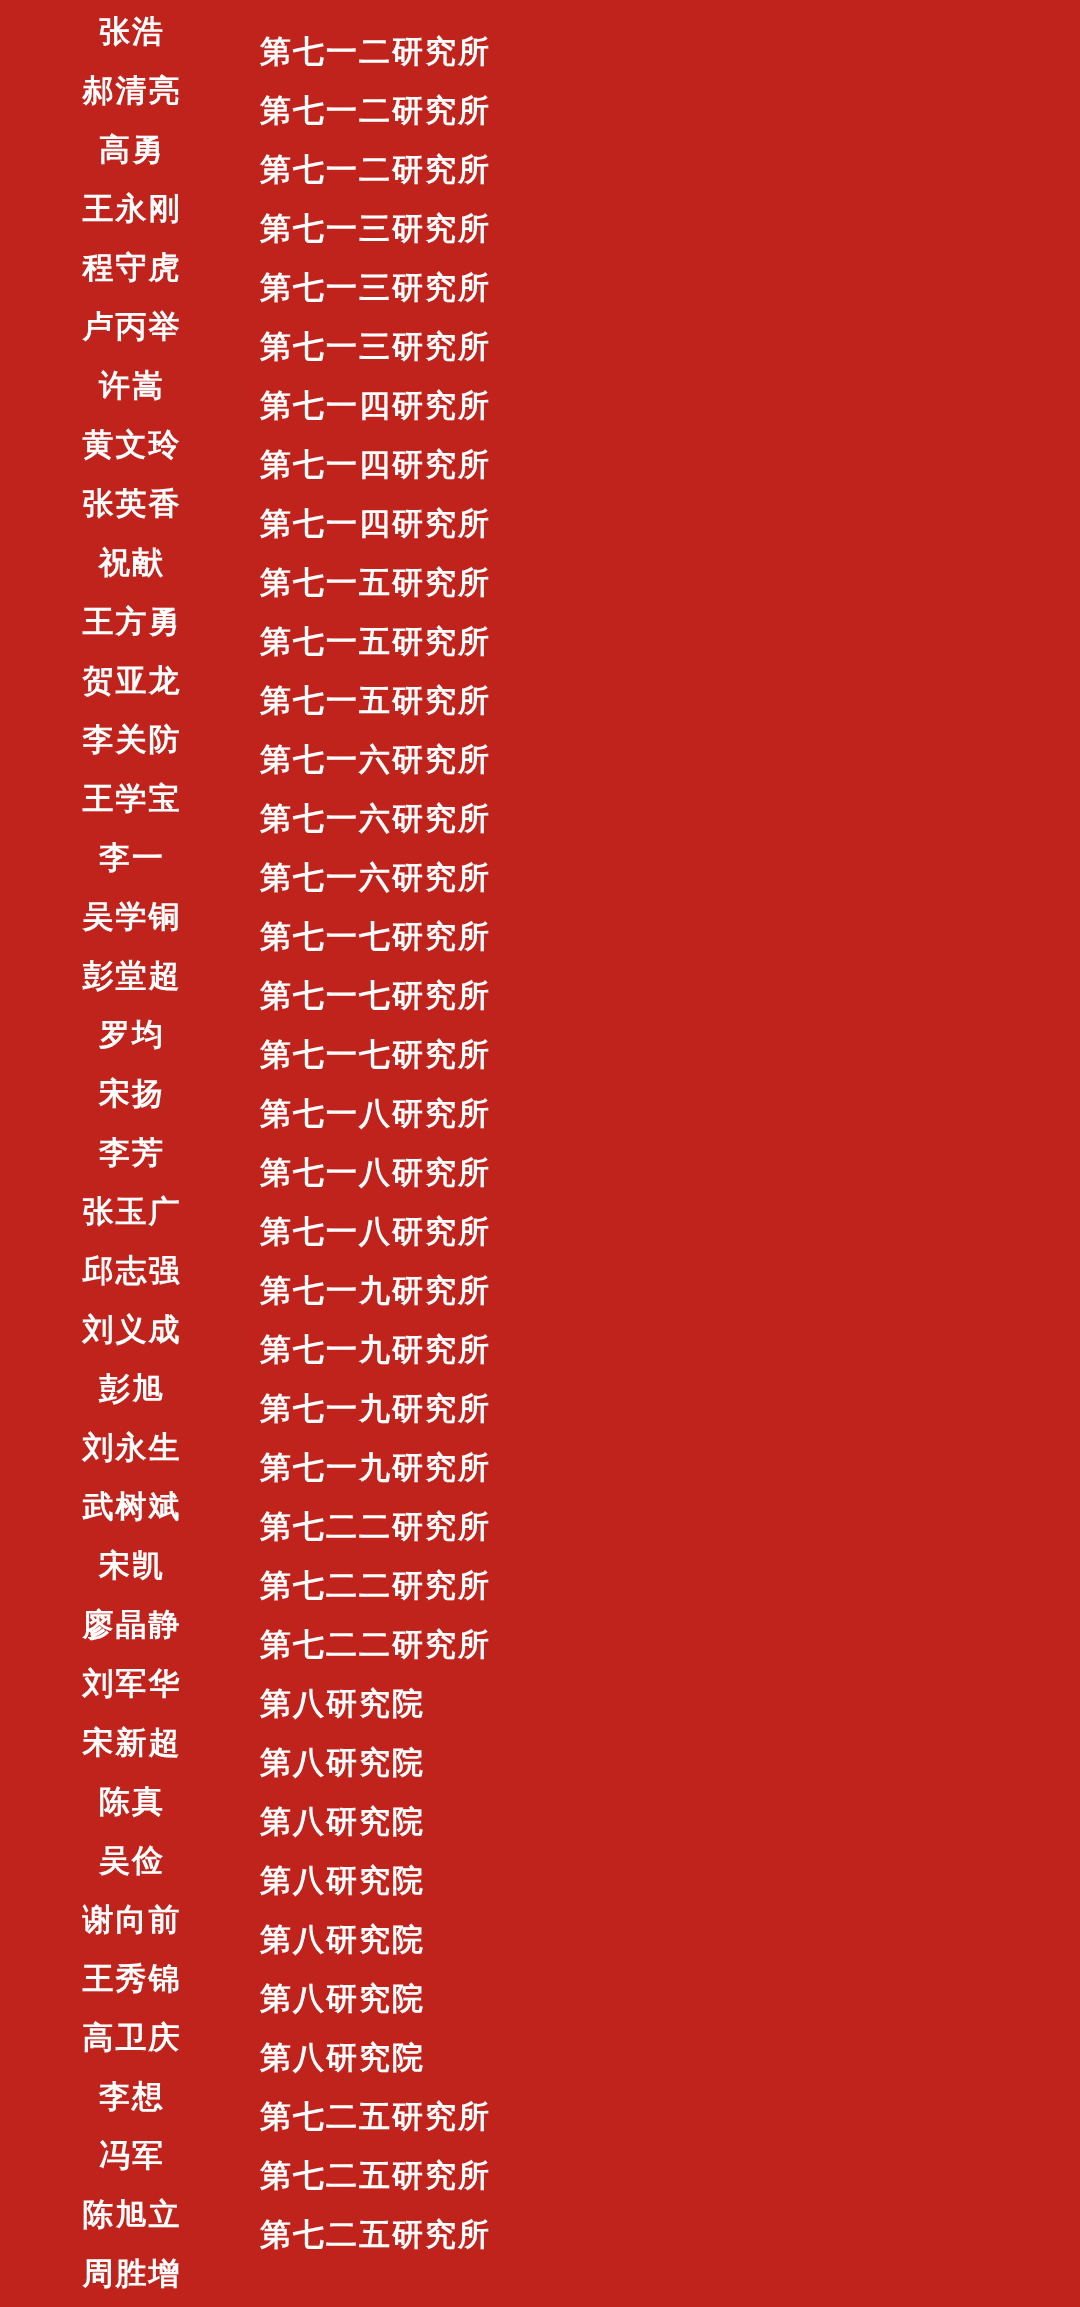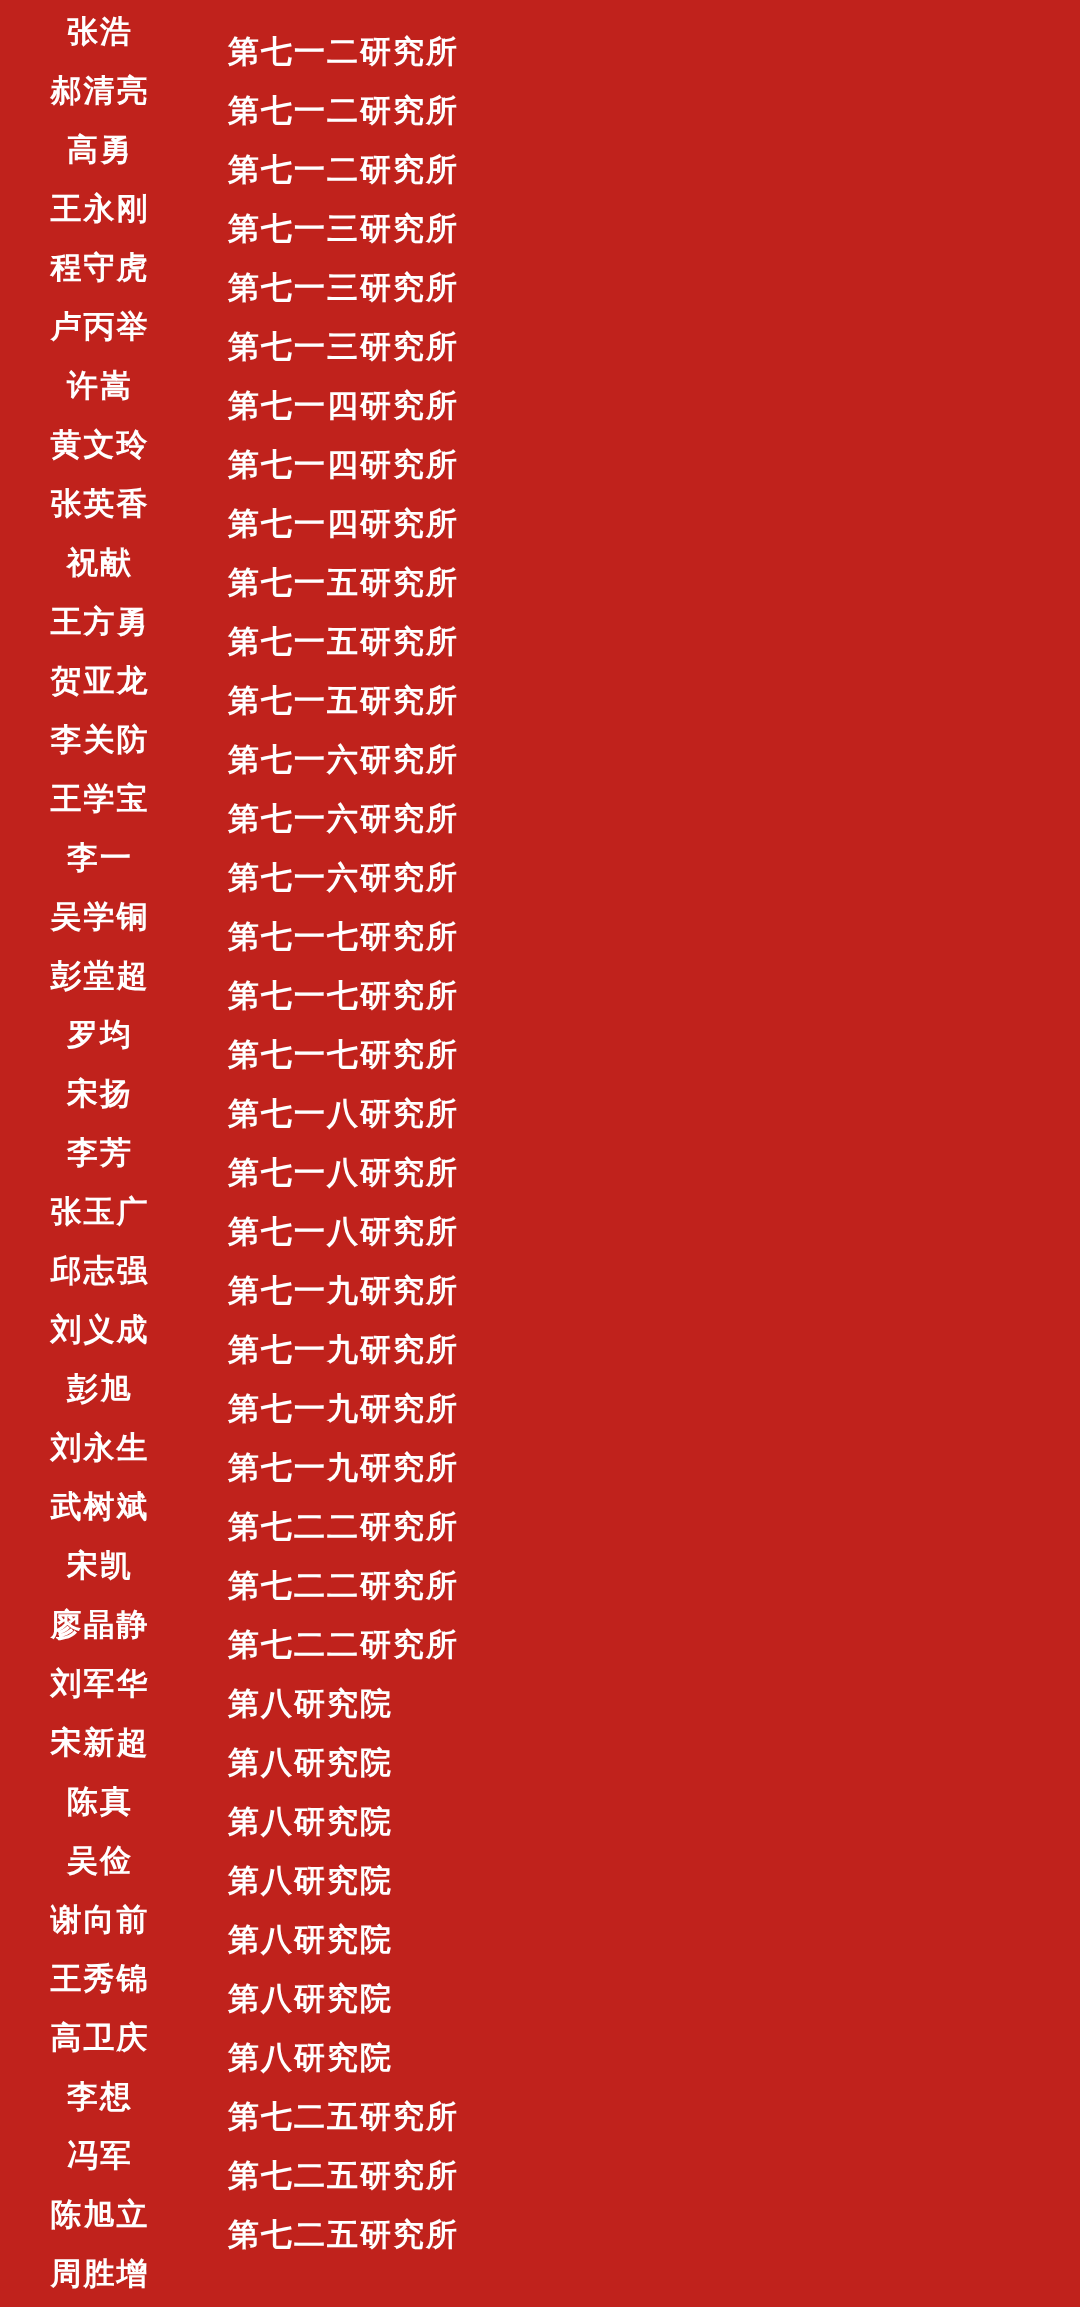--- a/index.html
+++ b/index.html
@@ -15,20 +15,21 @@
   }
   #roster {
     width: 1080px;
     padding-top: 2px;
     box-sizing: border-box;
   }
   .row {
     display: flex;
     align-items: center;
     height: 59px;
+    padding-left: 32px;
   }
   .name {
     width: 200px;
     min-width: 200px;
     text-align: center;
     color: #ffffff;
     font-size: 31px;
     font-weight: bold;
     letter-spacing: 2px;
     line-height: 1;

